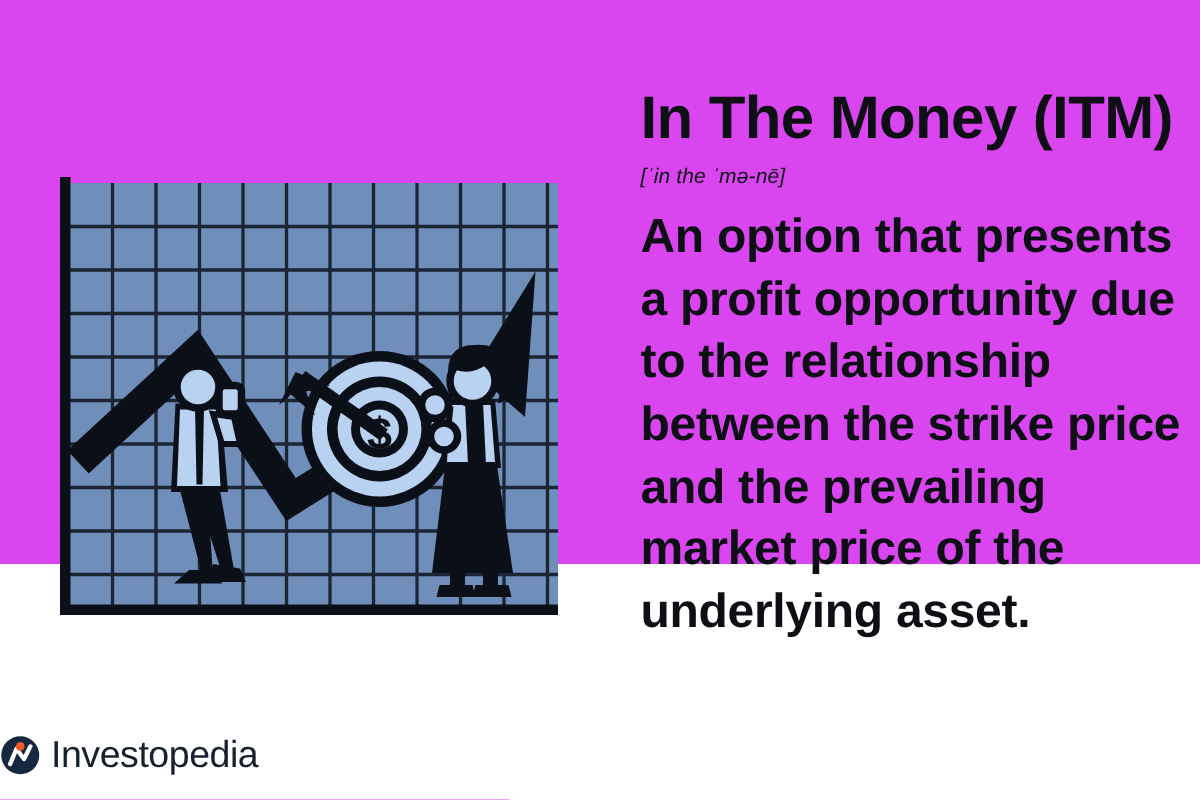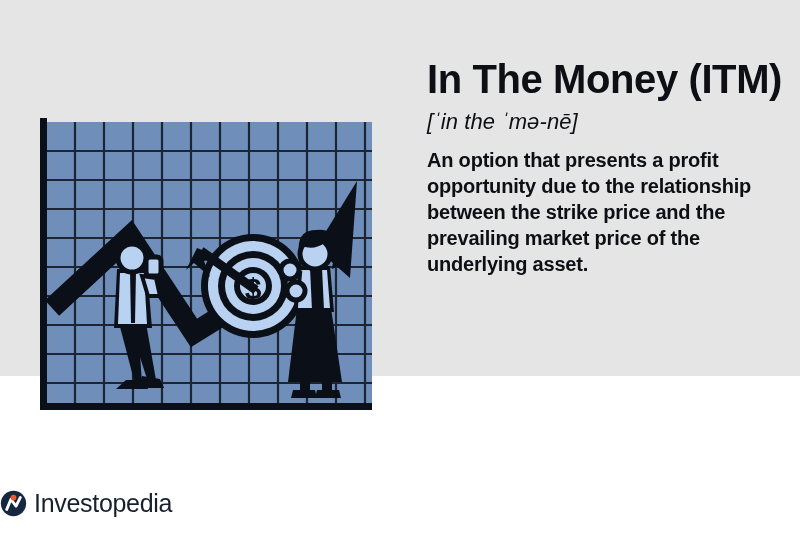--- a/index.html
+++ b/index.html
@@ -9,21 +9,21 @@
   body {
     width: 800px;
     height: 533px;
     overflow: hidden;
     font-family: "Liberation Sans", sans-serif;
   }
   #card {
     position: relative;
     width: 800px;
     height: 376px;
-    background: #e5e5e5;
+    background: #d946ef;
     box-sizing: border-box;
   }
 
   
   #illustration {
     position: absolute;
     left: 34px;
     top: 118px;
     width: 344px;
     height: 300px;
@@ -44,28 +44,28 @@
   #term-title {
     margin: 0;
     font-size: 40px;
     line-height: 1.08;
     font-weight: bold;
     color: #0d0f14;
     letter-spacing: -0.4px;
   }
   #pronunciation {
     margin: 8px 0 0 0;
-    font-size: 22px;
+    font-size: 14px;
     font-style: italic;
     color: #0d0f14;
     letter-spacing: 0.1px;
   }
   #definition {
     margin: 12px 0 0 0;
-    font-size: 20px;
+    font-size: 32px;
     line-height: 1.30;
     font-weight: 600;
     color: #0d0f14;
     letter-spacing: -0.2px;
   }
 
   
   #logo {
     position: absolute;
     left: 0;

